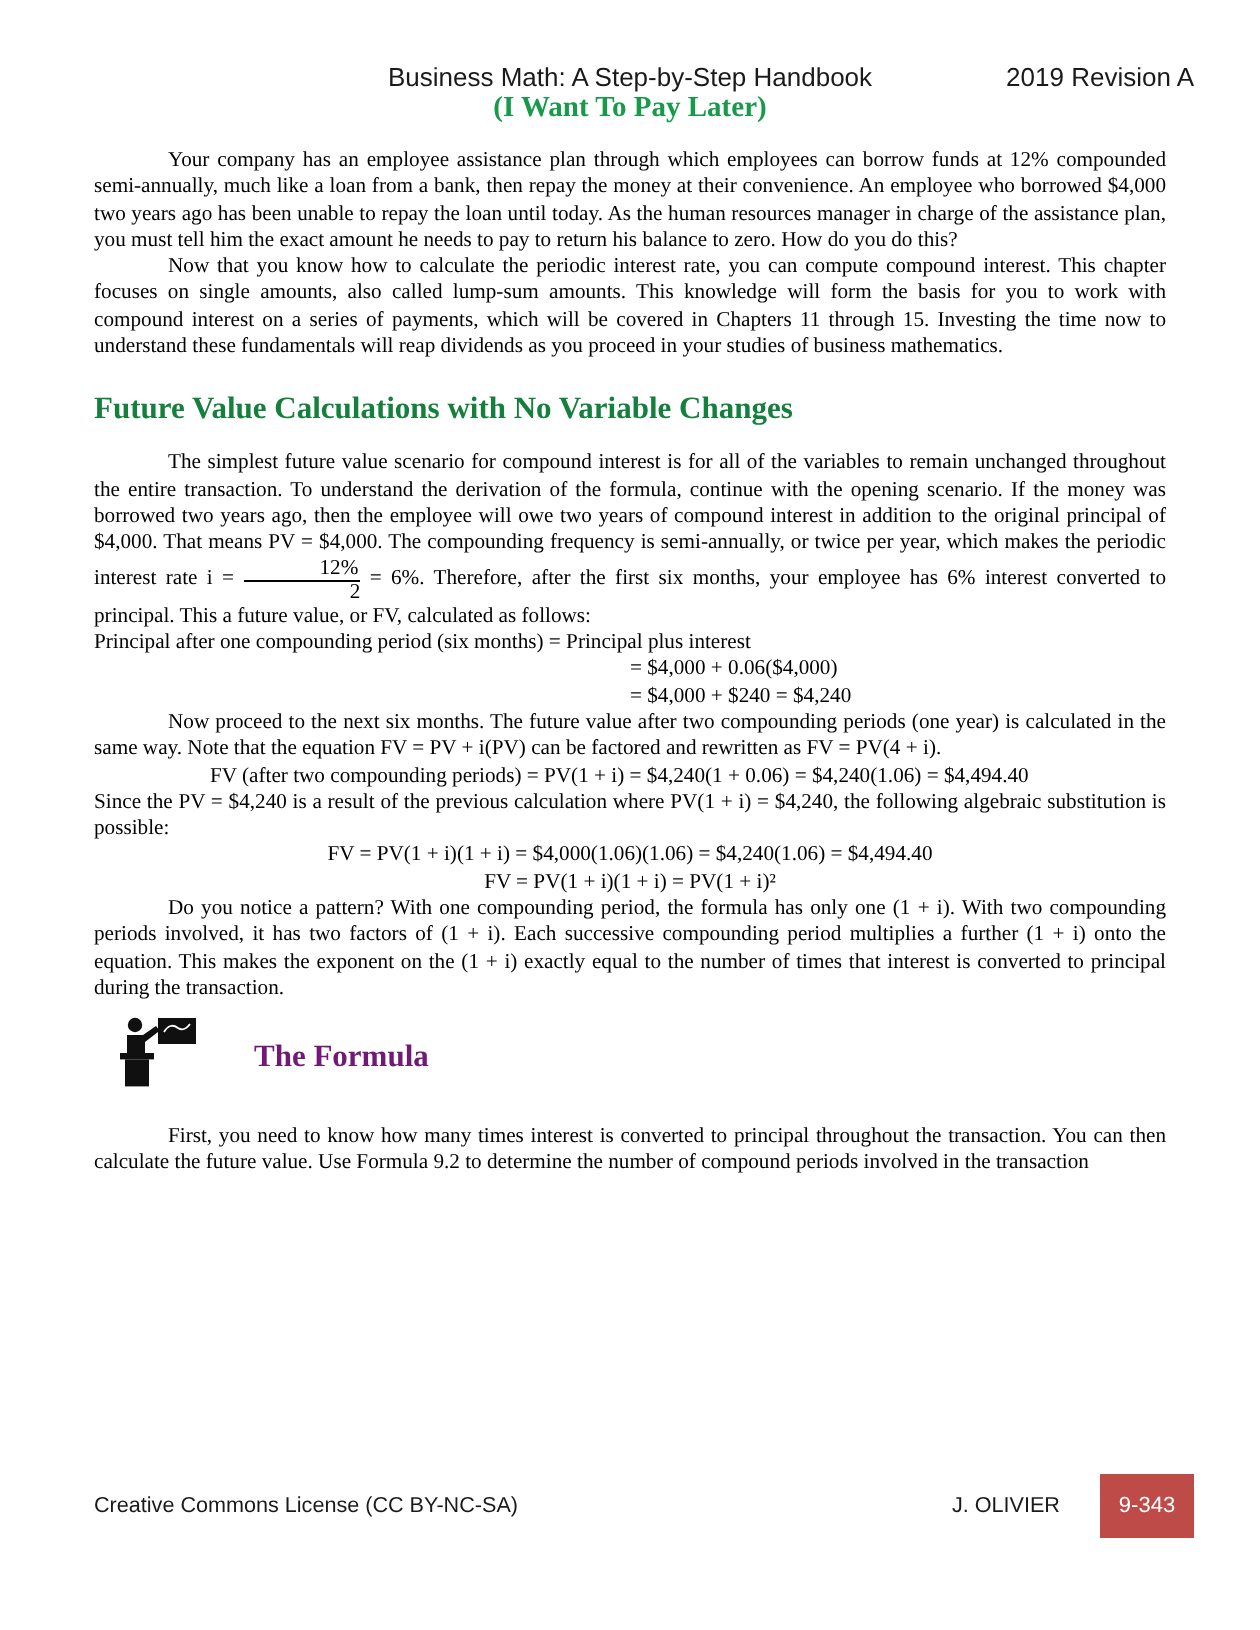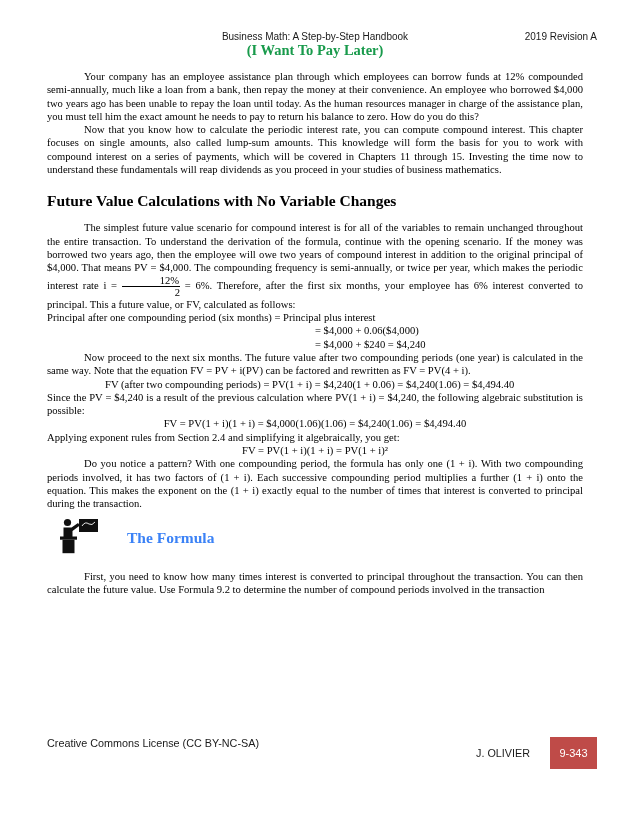--- a/index.html
+++ b/index.html
@@ -3,60 +3,60 @@
 <meta charset="utf-8">
 <style>
   html,body { margin:0; padding:0; background:#fff; }
   .page {
     width:630px; height:815px; position:relative; background:#ffffff;
     font-family:"Liberation Serif", serif; color:#000; overflow:hidden;
   }
   
   .hdr {
     position:relative; padding-top:31px;
-    font-family:"Liberation Sans", sans-serif; font-size:10px; color:#1a1a1a;
+    font-family:"Liberation Sans", sans-serif; font-size:13px; color:#1a1a1a;
   }
   .hdr-center { text-align:center; }
   .hdr-right { position:absolute; right:33px; top:31px; }
   
   .h1 {
     text-align:center; color:#189a4b; font-size:21px; font-weight:bold;
     margin:9px 0 0 0; line-height:25px;
   }
   .h2 {
     text-align:center; color:#189a4b; font-size:14.5px; font-weight:bold;
     margin:0; line-height:17px;
   }
   
   .content { margin:0 47px; font-size:10.6px; line-height:13.3px; text-align:justify; }
   .content p { margin:0; text-indent:37px; }
   .content p.noindent { text-indent:0; }
   .first-para { margin-top:11px !important; }
   .red-heading {
-    color:#000000; font-size:15.5px; font-weight:bold; line-height:19px;
+    color:#15803d; font-size:15.5px; font-weight:bold; line-height:19px;
     margin:15px 0 11px 0; text-align:left;
   }
   
   .frac { display:inline-block; text-align:right; vertical-align:-0.65em; line-height:1.05; }
   .frac-num { display:block; border-bottom:0.8px solid #000; padding:0 1px; }
   .frac-den { display:block; }
   
   .fv-block { margin-left:231px; text-align:left; }
   .fv-line { text-indent:0 !important; }
   .fv-lbl { display:inline-block; width:37px; }
   .indent-line { text-indent:58px !important; text-align:left; }
   .center-line { text-align:center; text-indent:0 !important; }
   
   .formula-row { display:flex; align-items:center; gap:27px; margin:7px 0 0 11px; }
-  .blue-heading { color:#3b82f6; font-size:15.5px; font-weight:bold; margin:0; }
+  .blue-heading { color:#701a75; font-size:15.5px; font-weight:bold; margin:0; }
   .para-after-head { margin-top:12px !important; }
   
   .footer {
     position:absolute; left:47px; right:33px; top:737px; height:32px;
-    display:flex; justify-content:space-between; align-items:flex-start;
+    display:flex; justify-content:space-between; align-items:center;
     font-family:"Liberation Sans", sans-serif; font-size:10.8px; color:#1a1a1a;
   }
   .footer-right { display:flex; align-items:center; gap:20px; height:32px; }
   .page-badge {
     background:#bf4b48; color:#ffffff; height:32px; min-width:47px;
     display:flex; align-items:center; justify-content:center; font-size:11px;
   }
 </style>
 </head>
 <body>
@@ -89,21 +89,20 @@
     </div>
 
     <p>Now proceed to the next six months. The future value after two compounding periods (one year) is calculated in the same way. Note that the equation FV = PV + i(PV) can be factored and rewritten as FV = PV(4 + i).</p>
 
     <p class="indent-line">FV (after two compounding periods) = PV(1 + i) = $4,240(1 + 0.06) = $4,240(1.06) = $4,494.40</p>
 
     <p class="noindent">Since the PV = $4,240 is a result of the previous calculation where PV(1 + i) = $4,240, the following algebraic substitution is possible:</p>
 
     <p class="center-line">FV = PV(1 + i)(1 + i) = $4,000(1.06)(1.06) = $4,240(1.06) = $4,494.40</p>
 
-    <p class="noindent">Applying exponent rules from Section 2.4 and simplifying it algebraically, you get:</p>
 
     <p class="center-line">FV = PV(1 + i)(1 + i) = PV(1 + i)²</p>
 
     <p>Do you notice a pattern? With one compounding period, the formula has only one (1 + i). With two compounding periods involved, it has two factors of (1 + i). Each successive compounding period multiplies a further (1 + i) onto the equation. This makes the exponent on the (1 + i) exactly equal to the number of times that interest is converted to principal during the transaction.</p>
 
     <div class="formula-row">
       <span>
         <svg width="42" height="37" viewBox="0 0 42 37" aria-hidden="true">
           <rect x="21" y="1" width="19" height="13" fill="#101010"></rect>
           <path d="M24 8 q3 -5 7 -2 q3 2 6 -2" stroke="#ffffff" fill="none" stroke-width="0.9"></path>

